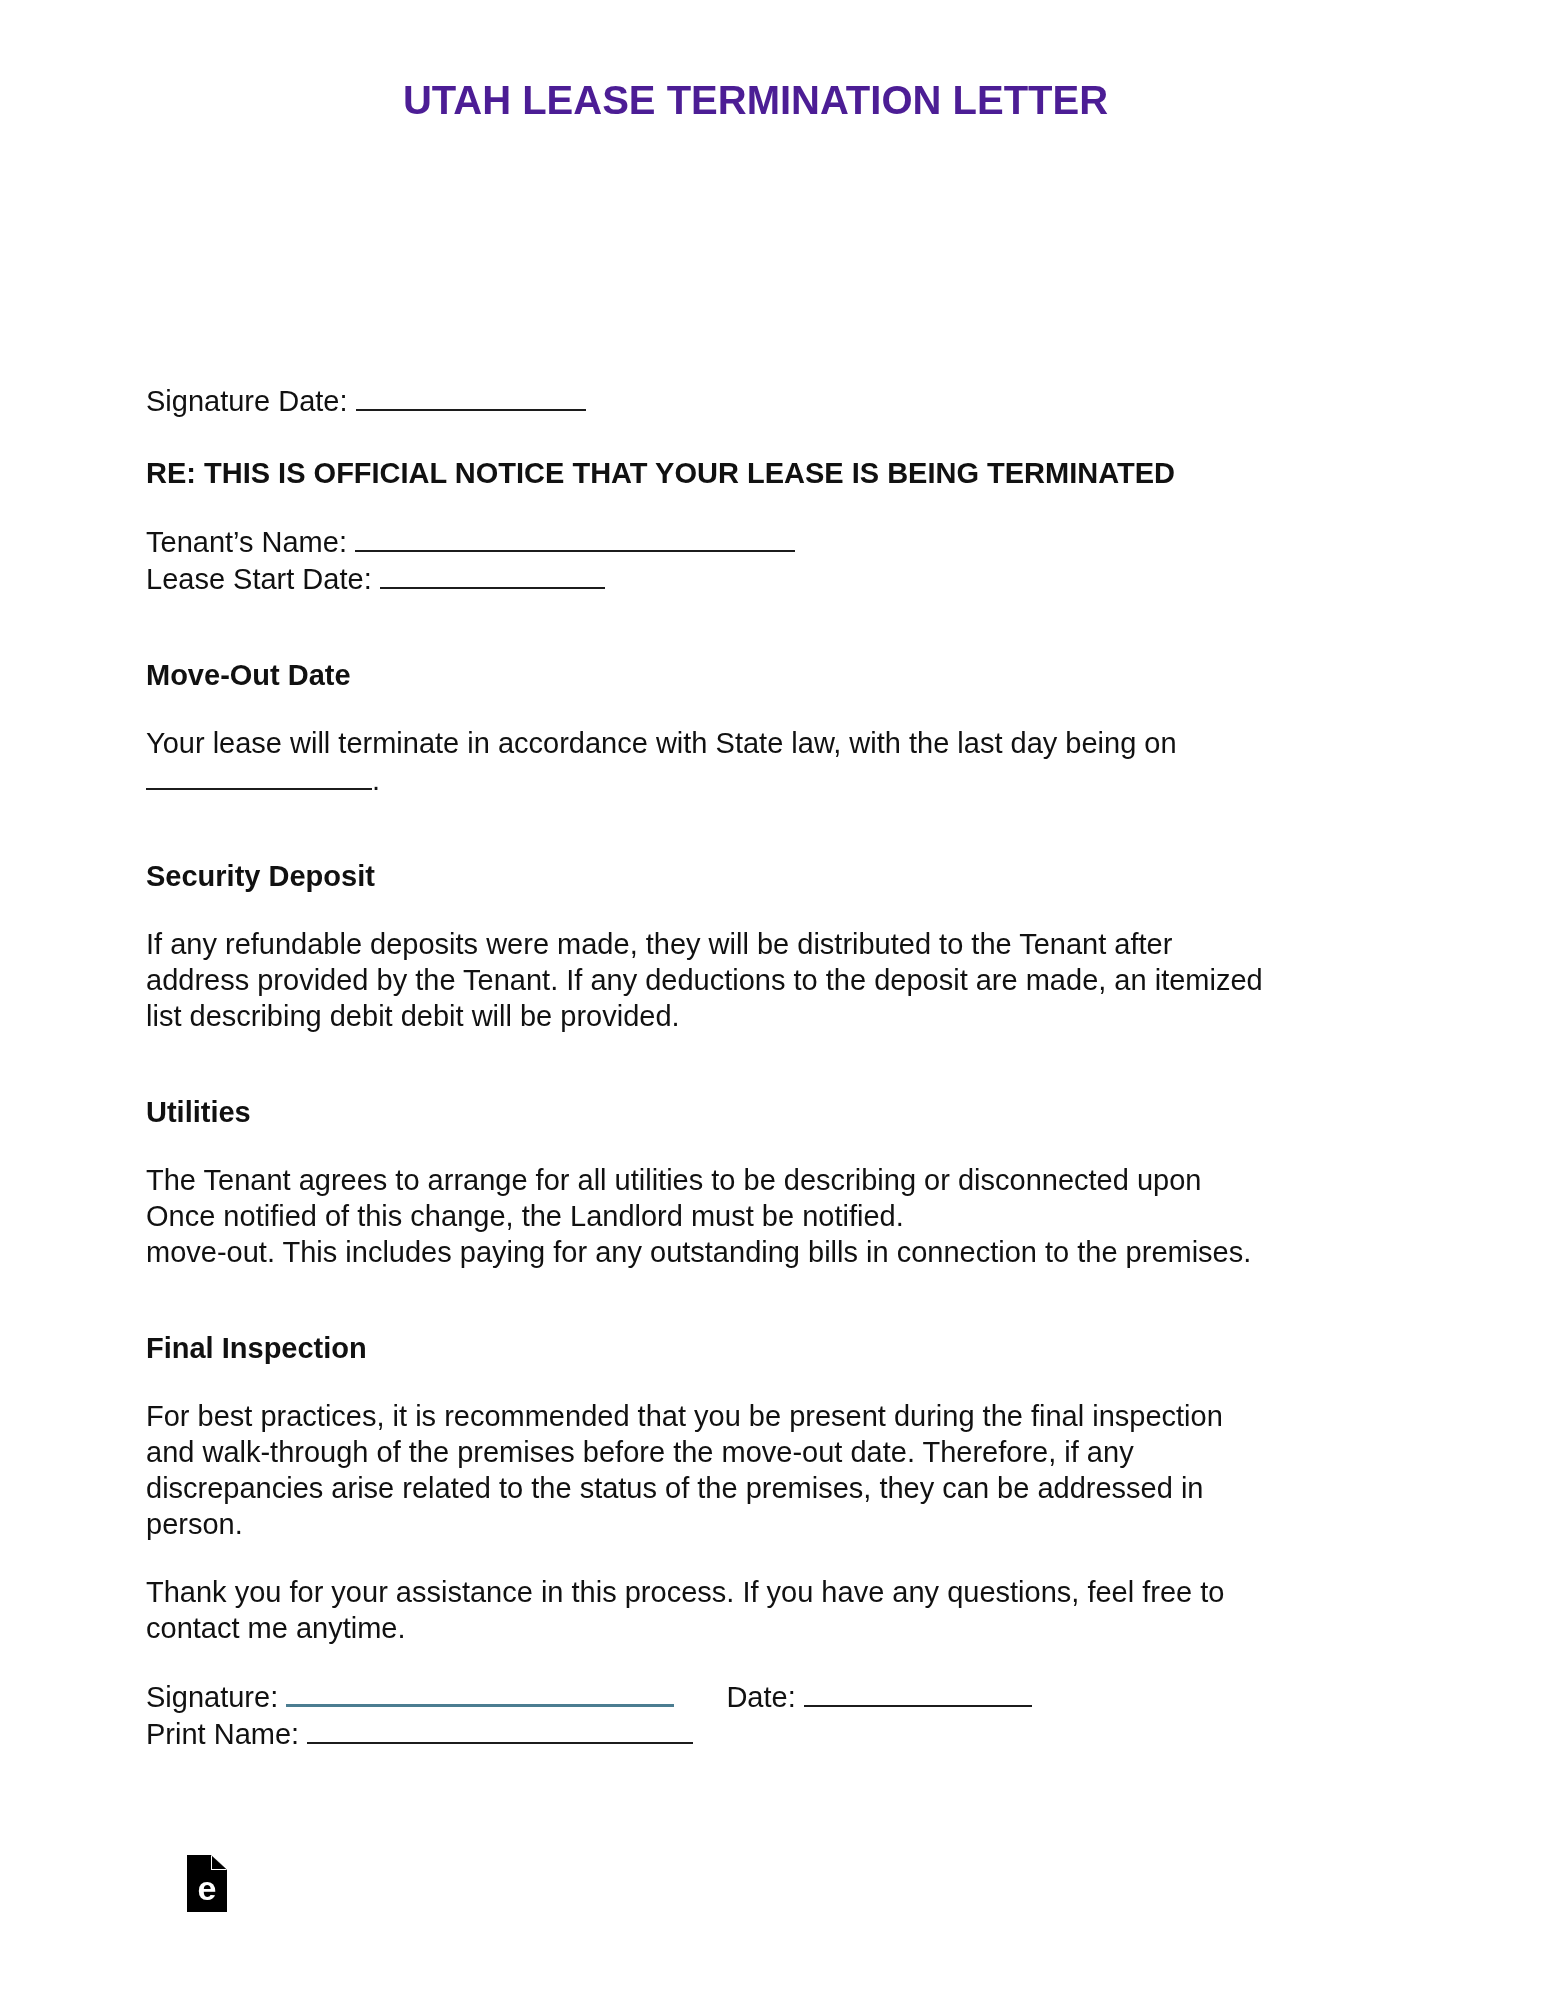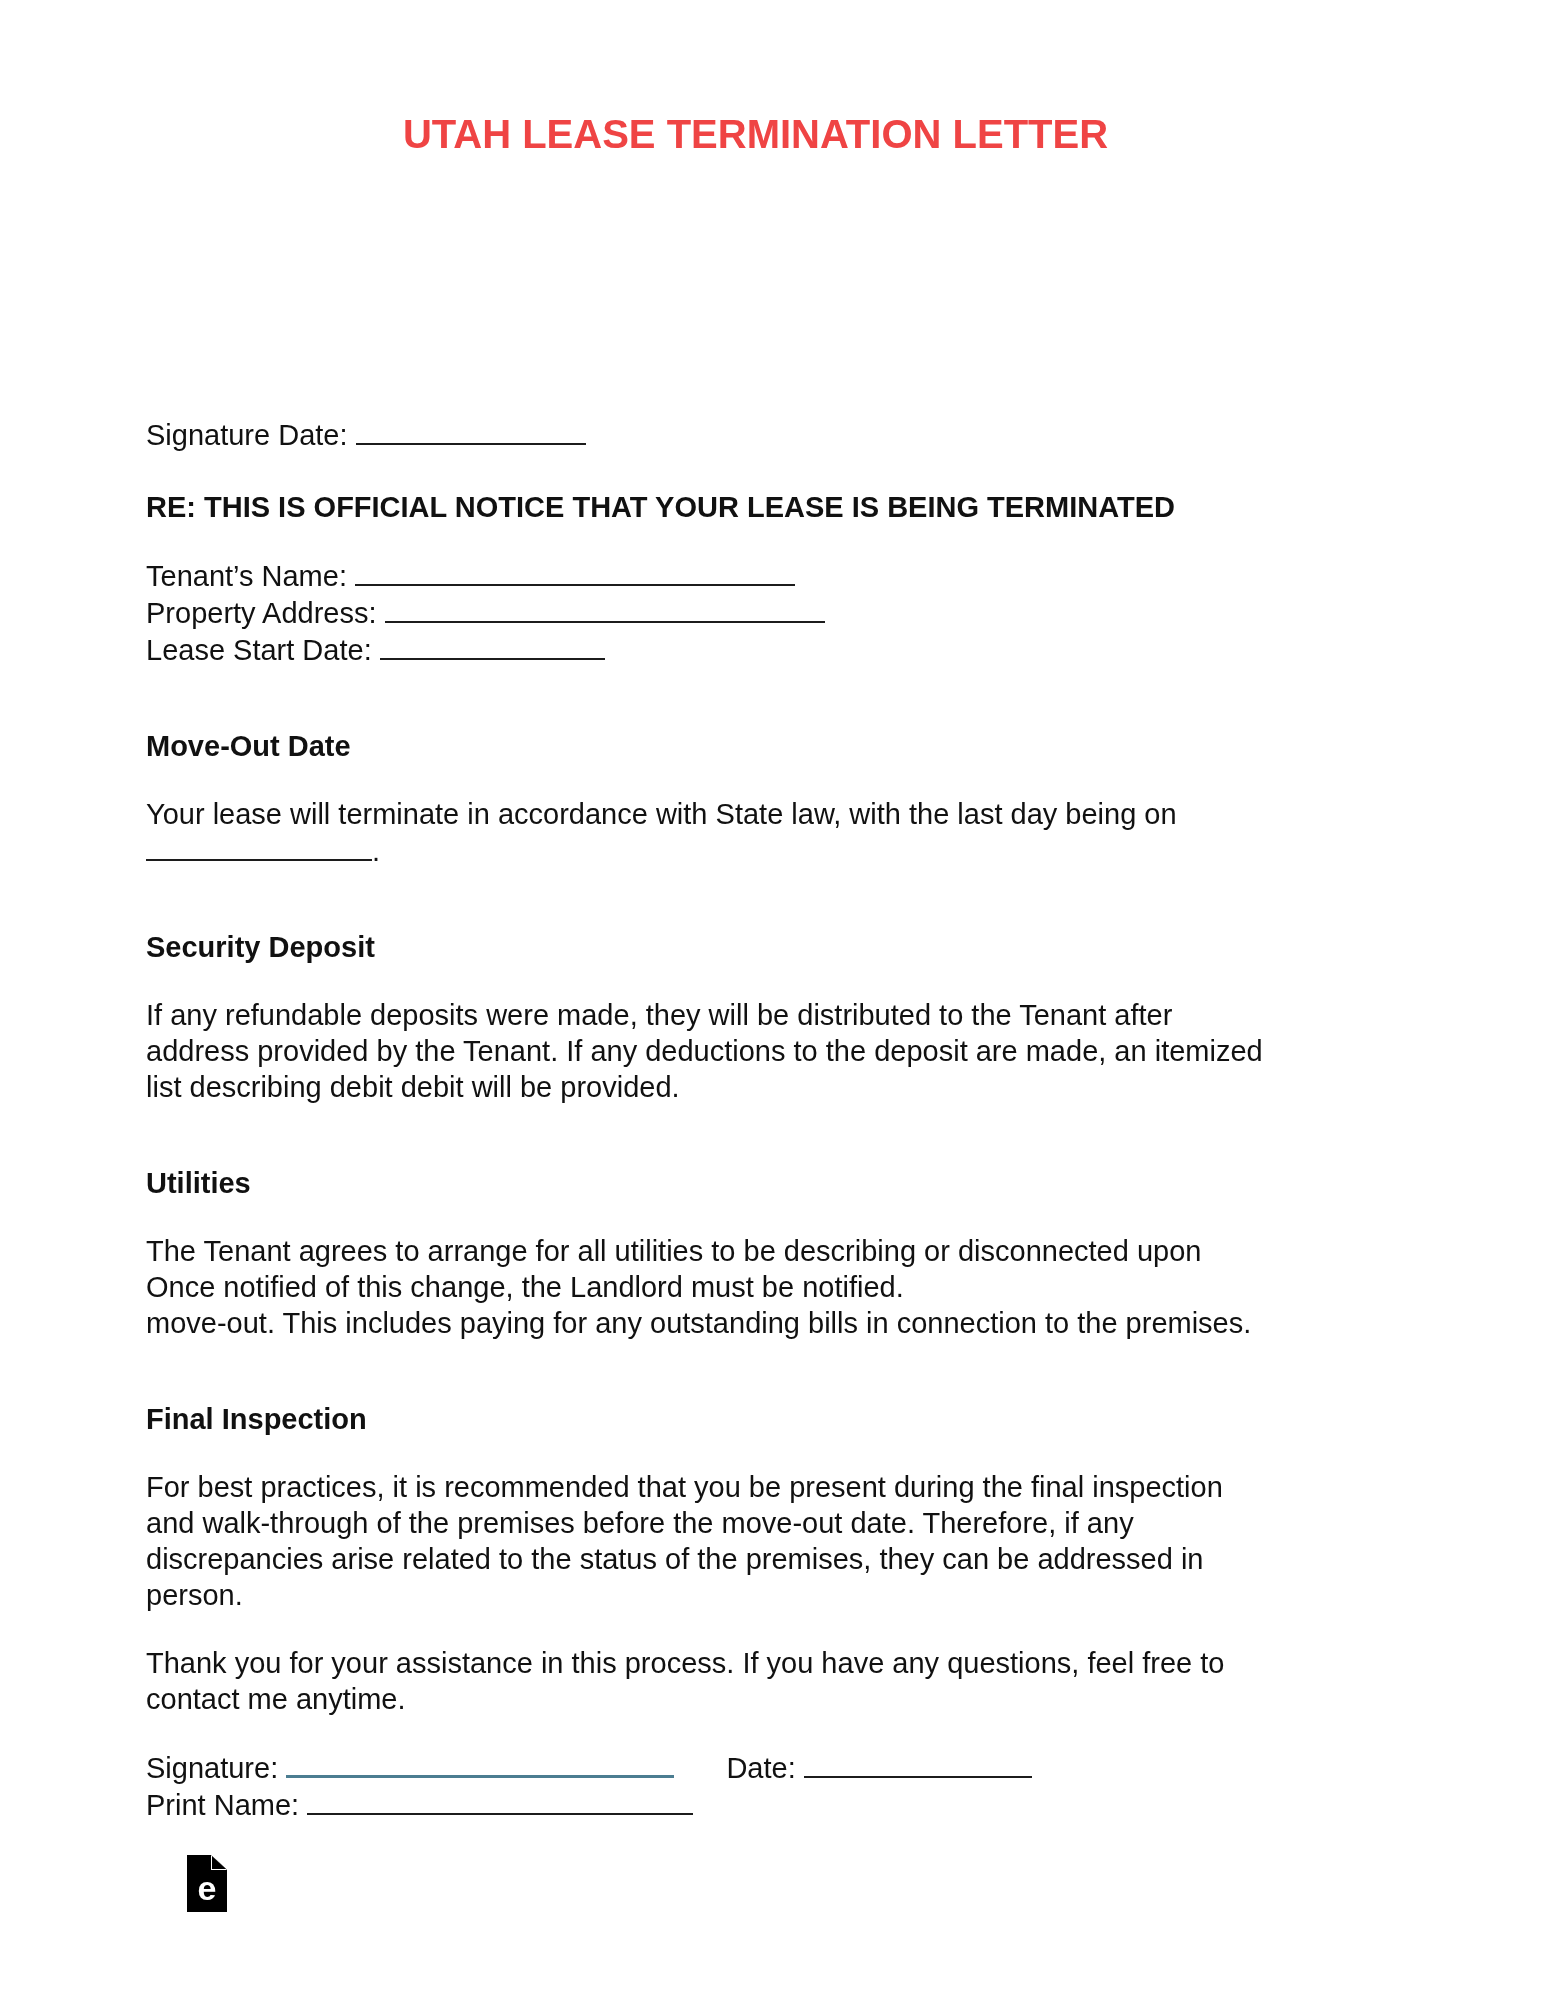--- a/index.html
+++ b/index.html
@@ -11,26 +11,26 @@
     height: 1999px;
     background: #ffffff;
     color: #111111;
     font-family: "Liberation Sans", "DejaVu Sans", sans-serif;
     font-size: 29px;
     line-height: 36px;
     padding: 0 180px 0 146px;
     overflow: hidden;
   }
   .title {
-    padding-top: 112px;
+    padding-top: 78px;
     text-align: center;
     font-size: 40px;
     line-height: 44px;
     font-weight: bold;
-    color: #ef4444;
+    color: #4c1d95;
     white-space: nowrap;
   }
   .line, .pline { white-space: nowrap; }
   .effective { margin-top: 260px; }
   .re-line { margin-top: 36px; font-weight: bold; }
   .fields { margin-top: 32px; }
   .section-heading { margin-top: 60px; font-size: 29px; line-height: 36px; font-weight: bold; }
   .para { margin-top: 32px; }
   .closing { margin-top: 32px; }
   .sig-block { margin-top: 32px; }
@@ -104,24 +104,20 @@
   </div>
 
   <div class="re-line">RE: THIS IS OFFICIAL NOTICE THAT YOUR LEASE IS BEING TERMINATED</div>
 
   <div class="fields">
     <div class="line">
       <span>Tenant’s Name:</span>
       <span class="blank" style="width:440px"></span>
     </div>
     <div class="line">
-      <span>Property Address:</span>
-      <span class="blank" style="width:440px"></span>
-    </div>
-    <div class="line">
       <span>Lease Start Date:</span>
       <span class="blank" style="width:225px"></span>
     </div>
   </div>
 
   <h2 class="section-heading">Move-Out Date</h2>
   <div class="para">
     <div class="pline">Your lease will terminate in accordance with State law, with the last day being on</div>
     <div class="pline"><span class="blank" style="width:226px"></span><span>.</span></div>
   </div>

